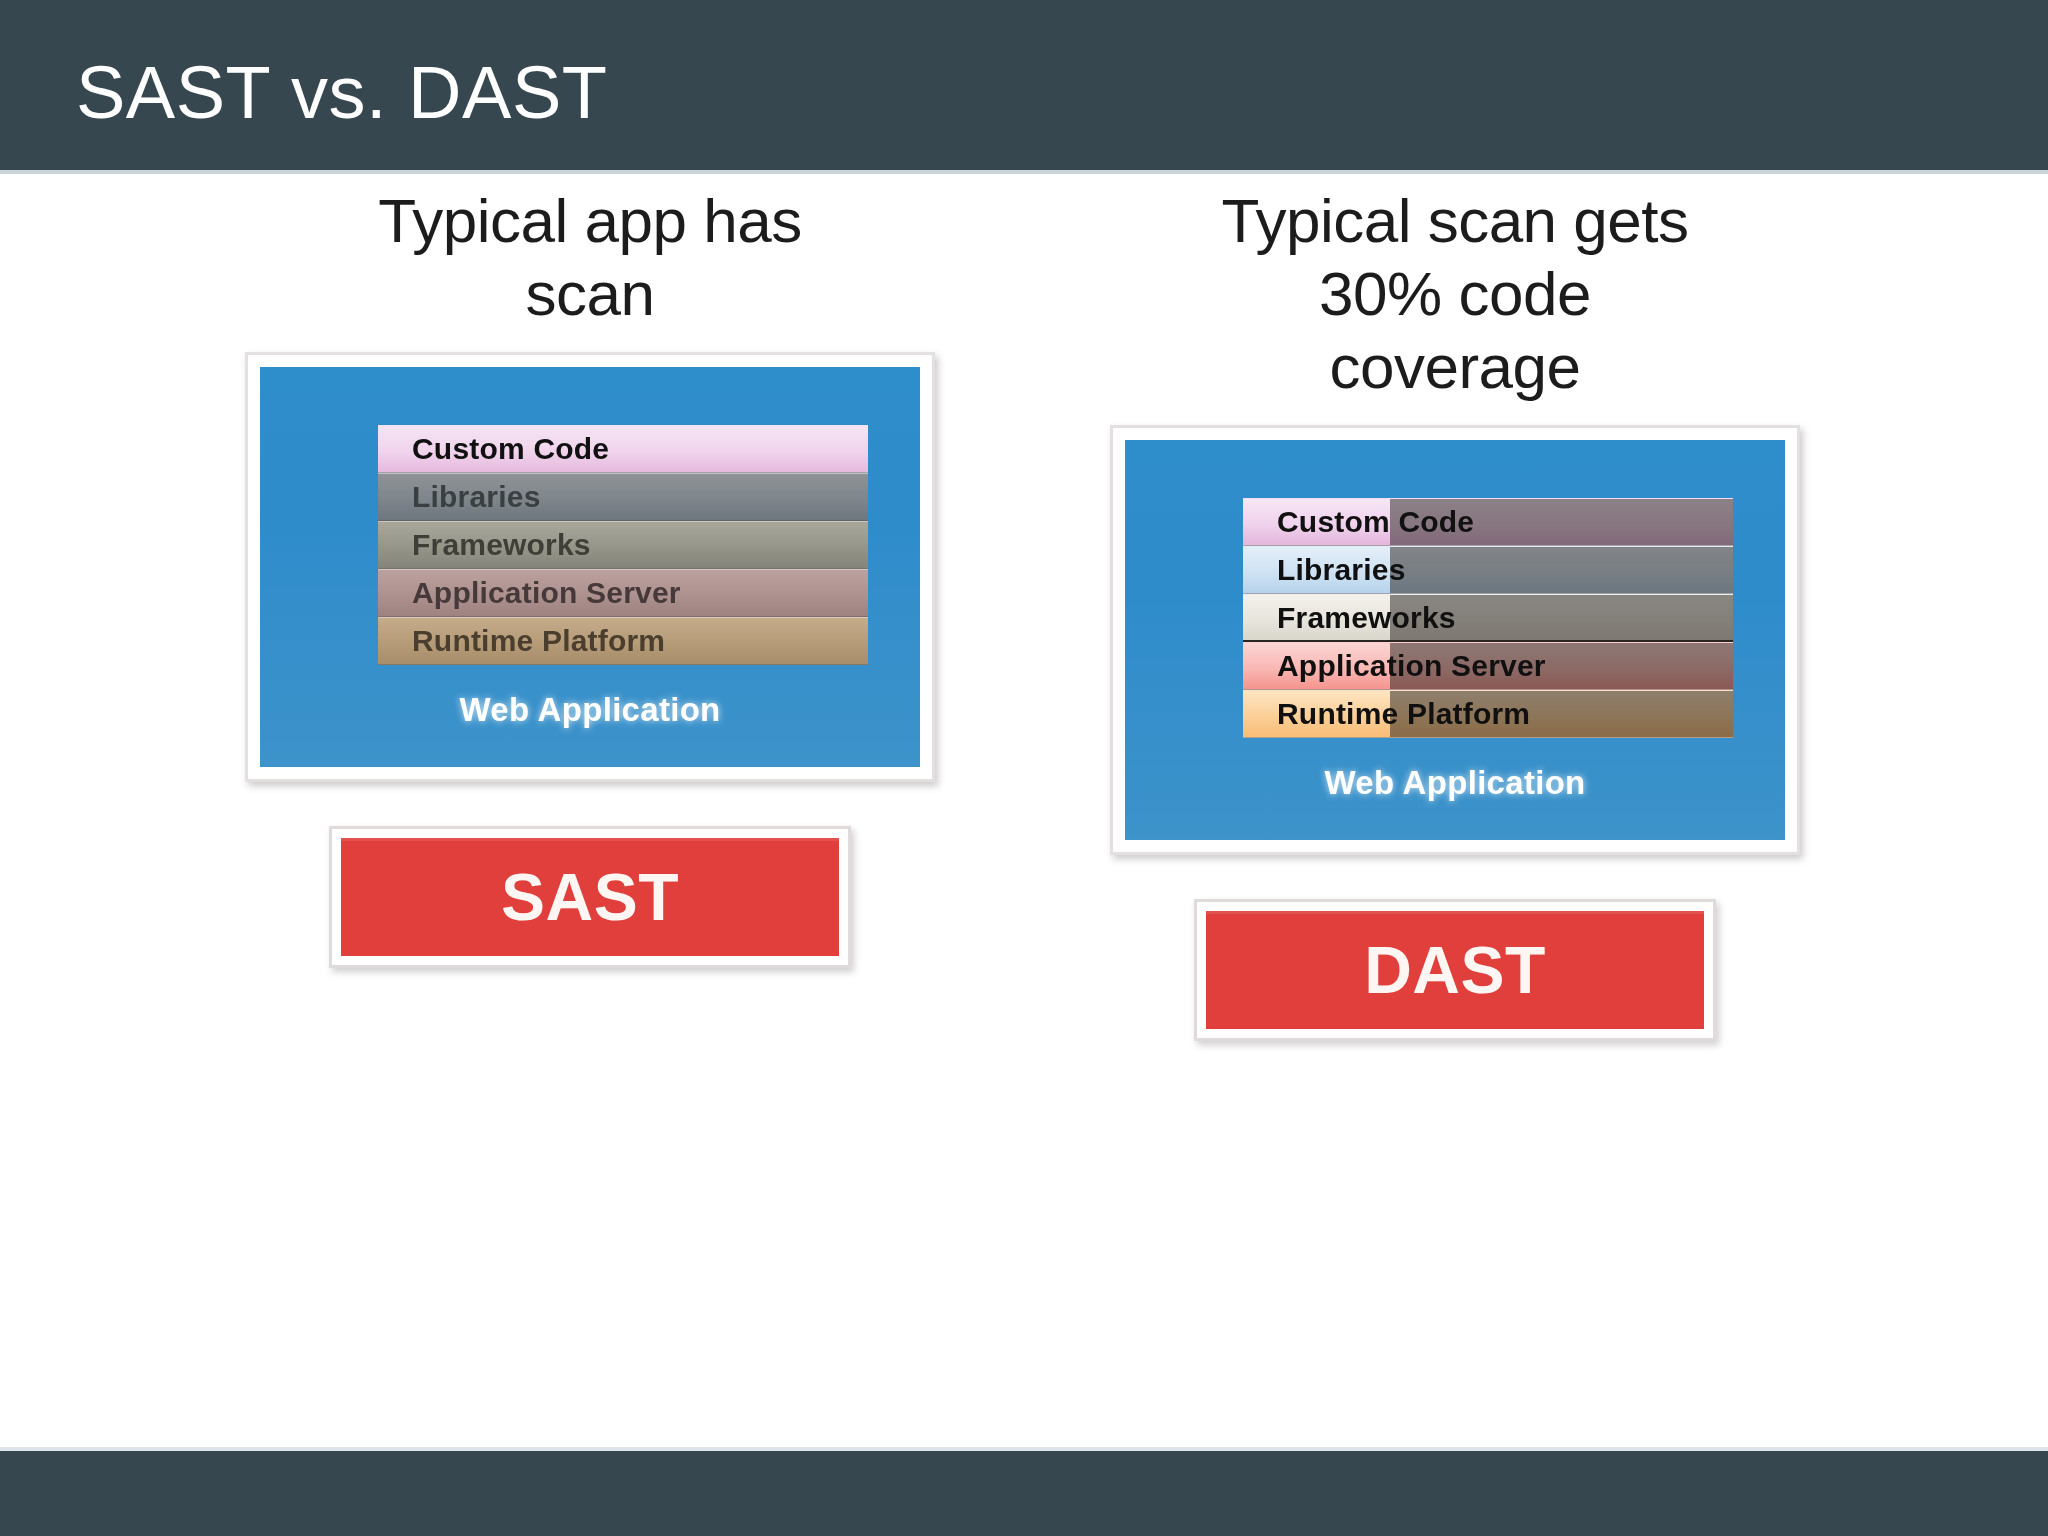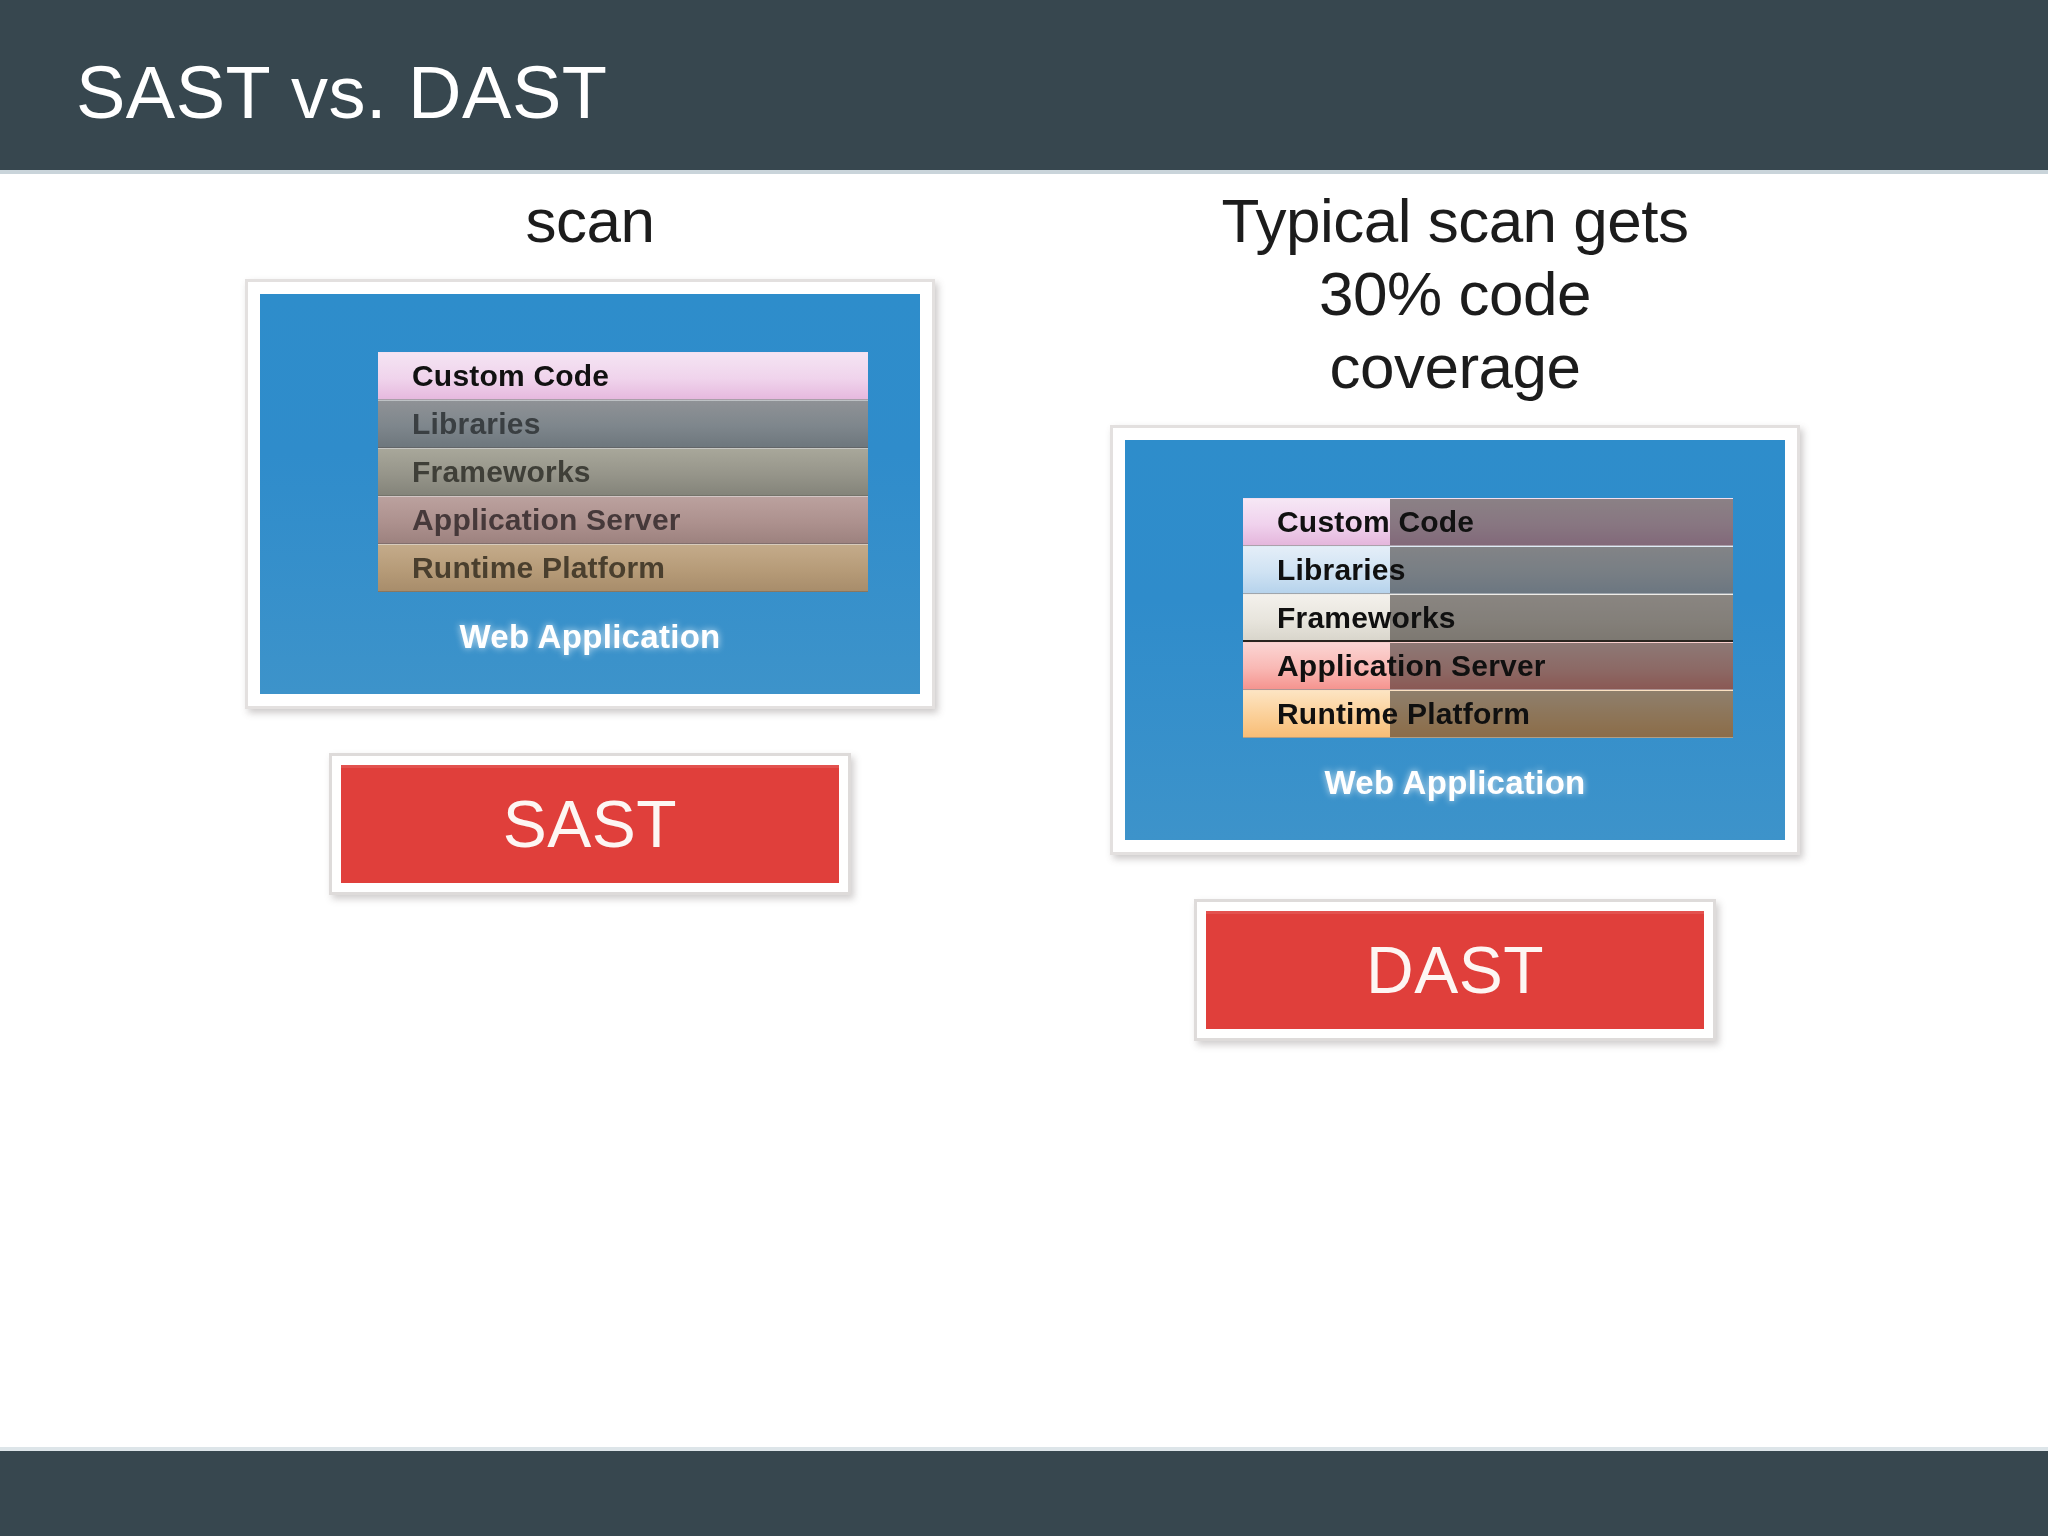--- a/index.html
+++ b/index.html
@@ -215,38 +215,39 @@
     height: 118px;
     background: #e03f3b;
     display: flex;
     align-items: center;
     justify-content: center;
     box-shadow: inset 0 3px 0 rgba(255,255,255,0.10);
   }
   .scan-btn-text {
     color: #fdf6f3;
     font-size: 66px;
-    font-weight: 400;
+    font-weight: 700;
     font-family: "Liberation Sans", sans-serif;
     letter-spacing: 0.5px;
   }
 </style>
 </head>
 <body>
 
 <div class="title-bar">
   <div class="title-bar-text">SAST vs. DAST</div>
 </div>
 <div class="title-rule"></div>
 
 <div class="slide-body">
 
   <div class="panel panel-left">
 
     <div class="caption">
+      <span class="caption-line">Typical app has</span>
       <span class="caption-line">scan</span>
     </div>
 
     <div class="app-frame app-frame-left">
       <div class="app-inner">
 
         <div class="stack stack-left sast">
           <div class="layer l-custom">
             <span class="layer-label">Custom Code</span>
           </div>

